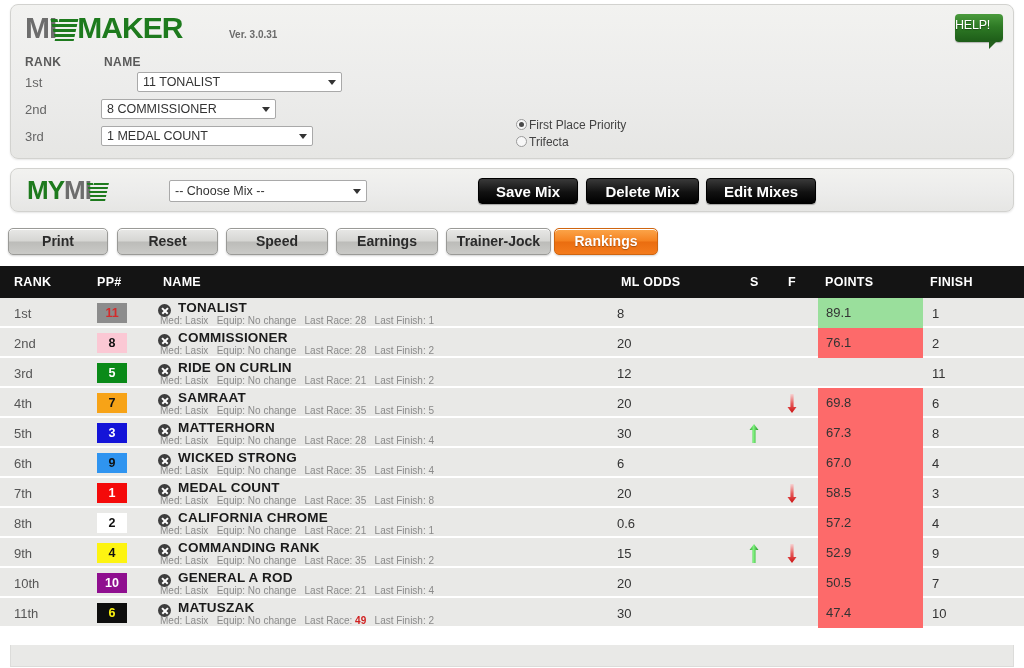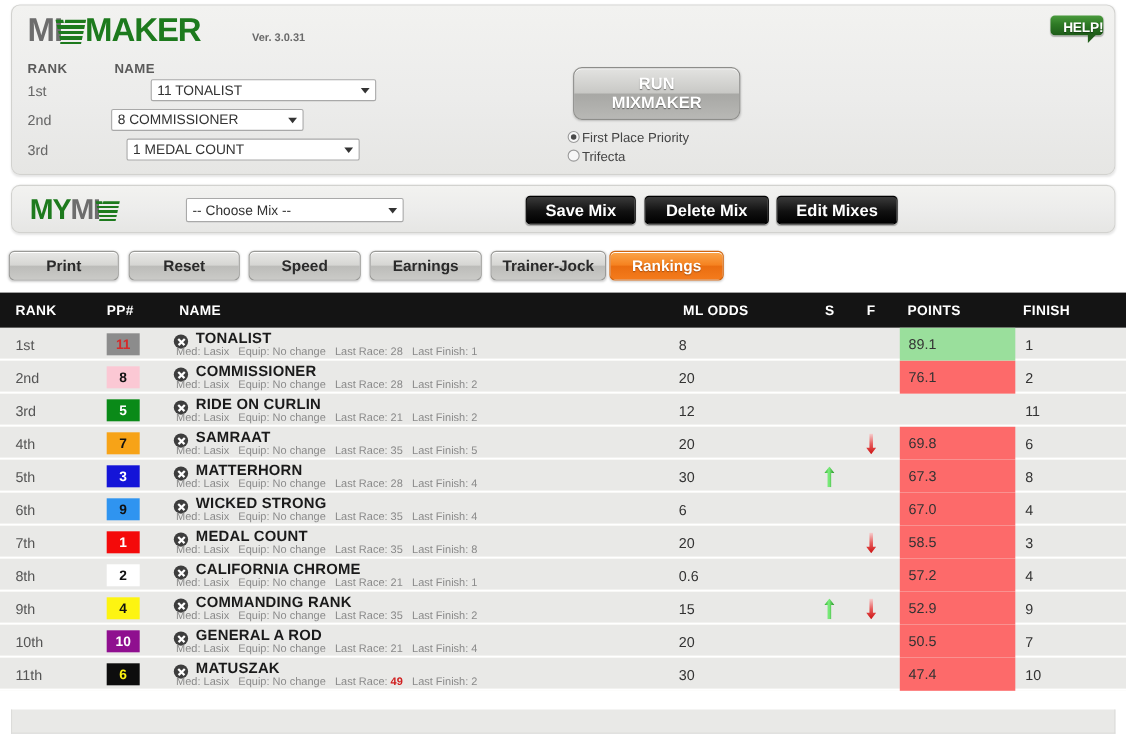--- a/index.html
+++ b/index.html
@@ -76,25 +76,25 @@
         #1d7a1d 12px,#1d7a1d 14.4px, transparent 14.4px, transparent 16px,
         #1d7a1d 16px,#1d7a1d 18px);
   }
   #mm-version {
     position: absolute; left: 218px; top: 24px;
     font-size: 10px; font-weight: bold; color: #6a6a6a;
   }
 
   #help-badge {
     position: absolute; right: 10px; top: 9px;
-    width: 48px; height: 18px;
+    width: 48px; height: 28px;
     background: linear-gradient(180deg,#4a9b3d 0%,#2e7a25 45%,#1d5c18 100%);
     border-radius: 4px;
-    color: #fff; font-size: 12.5px; font-weight: bold;
-    text-align: right; line-height: 22px;
+    color: #fff; font-size: 12.5px; font-weight: normal;
+    text-align: left; line-height: 22px;
     letter-spacing: -0.2px;
     text-shadow: 0 1px 1px rgba(0,0,0,0.4);
     box-shadow: 0 1px 1px rgba(0,0,0,0.25);
   }
   #help-badge::after {
     content:""; position: absolute; right: 6px; bottom: -7px;
     border-left: 8px solid #235f1c;
     border-bottom: 8px solid transparent;
   }
 
@@ -261,26 +261,22 @@
     <div class="hdr-label" style="left:14px; top:50px;">RANK</div>
     <div class="hdr-label" style="left:93px; top:50px;">NAME</div>
 
     <div class="rank-lbl" style="left:14px; top:70px;">1st</div>
     <div class="sel" style="left:90px; top:67px; width:205px;margin-left:36px;"><span>11  TONALIST</span><span class="caret"></span></div>
 
     <div class="rank-lbl" style="left:14px; top:97px;">2nd</div>
     <div class="sel" style="left:90px; top:94px; width:175px;"><span>8  COMMISSIONER</span><span class="caret"></span></div>
 
     <div class="rank-lbl" style="left:14px; top:124px;">3rd</div>
-    <div class="sel" style="left:104px; top:121px; width:212px;"><span>1  MEDAL COUNT</span><span class="caret"></span></div>
-
-    <div id="run-btn">
-      <div>RUN</div>
-      <div>MIXMAKER</div>
-    </div>
+    <div class="sel" style="left:90px; top:121px; width:212px;"><span>1  MEDAL COUNT</span><span class="caret"></span></div>
+
 
     <div class="radio-row" style="left:505px; top:113px;"><span class="rdo on"></span><span>First Place Priority</span></div>
 
     <div class="radio-row" style="left:505px; top:130px;"><span class="rdo"></span><span>Trifecta</span></div>
   </div>
 
   <div class="panel" id="my-panel">
     <div class="logo-my"><span class="logo-green">MY</span><span class="logo-gray">MI</span><span class="xglyph sm"></span></div>
 
     <div class="sel" style="left:158px; top:11px; width:198px; height:22px; line-height:20px;"><span>-- Choose Mix --</span><span class="caret" style="top:8px;"></span></div>

